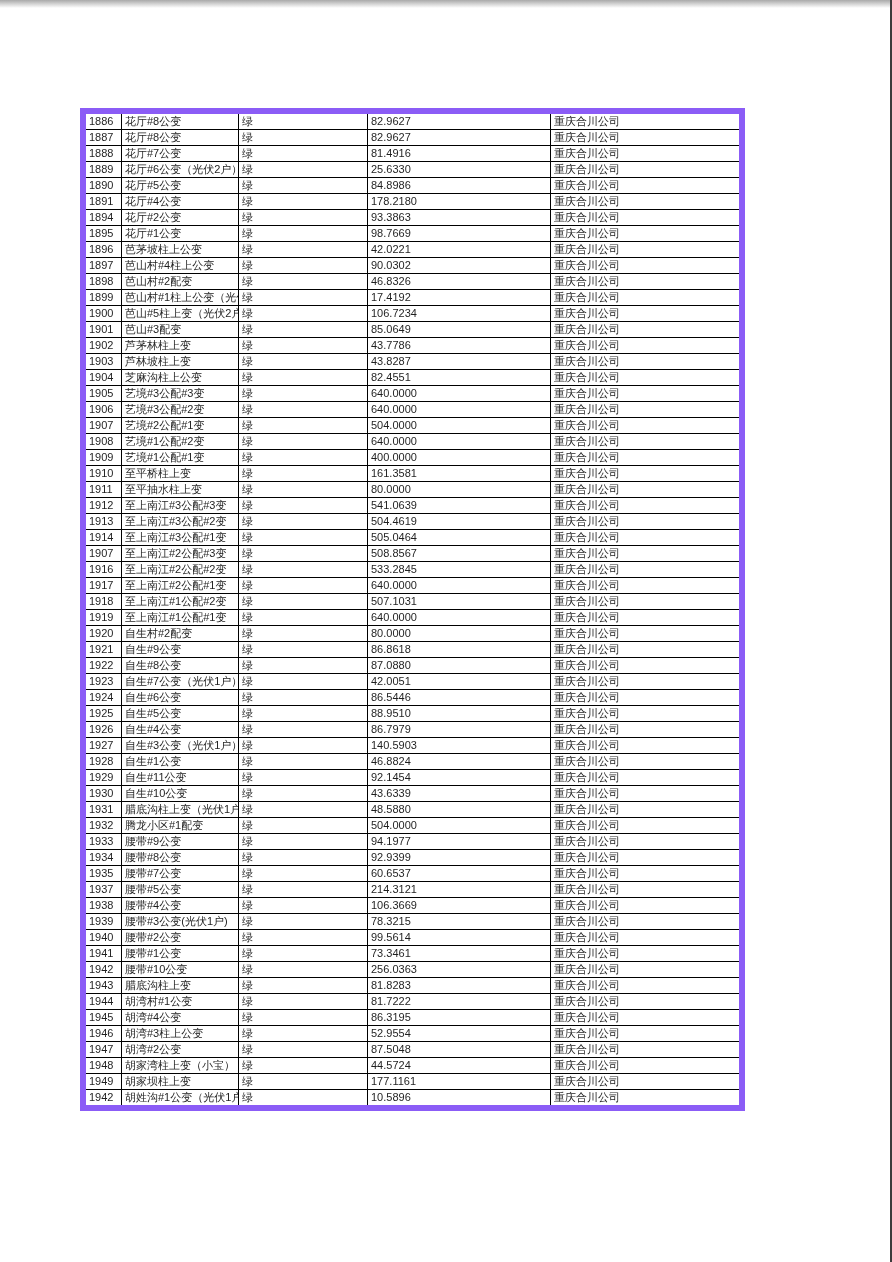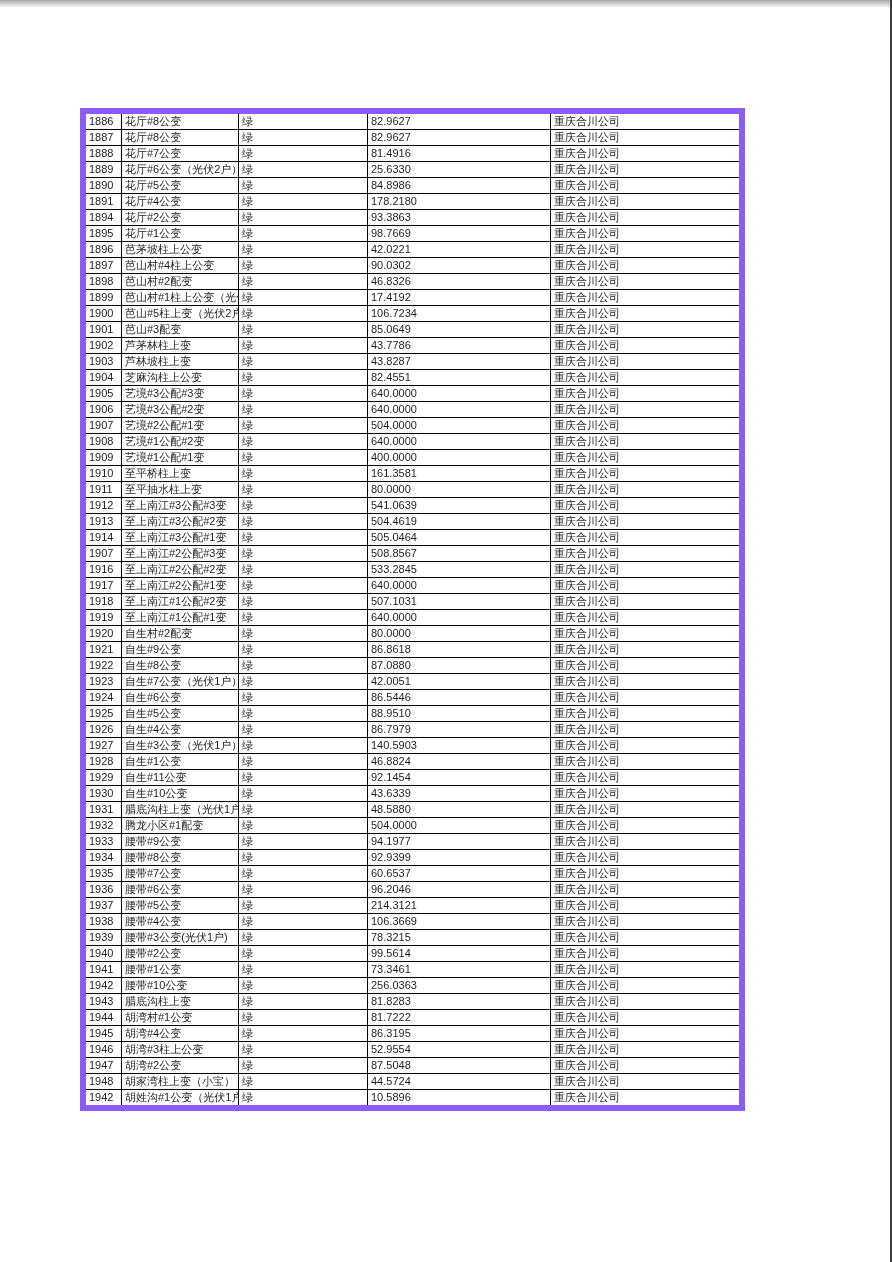--- a/index.html
+++ b/index.html
@@ -440,27 +440,20 @@
   </tr>
 
   <tr>
     <td class="c-serial">1935</td>
     <td class="c-name">腰带#7公变</td>
     <td class="c-status">绿</td>
     <td class="c-value">60.6537</td>
     <td class="c-company">重庆合川公司</td>
   </tr>
 
-  <tr>
-    <td class="c-serial">1936</td>
-    <td class="c-name">腰带#6公变</td>
-    <td class="c-status">绿</td>
-    <td class="c-value">96.2046</td>
-    <td class="c-company">重庆合川公司</td>
-  </tr>
 
   <tr>
     <td class="c-serial">1937</td>
     <td class="c-name">腰带#5公变</td>
     <td class="c-status">绿</td>
     <td class="c-value">214.3121</td>
     <td class="c-company">重庆合川公司</td>
   </tr>
 
   <tr>
@@ -544,20 +537,27 @@
   </tr>
 
   <tr>
     <td class="c-serial">1948</td>
     <td class="c-name">胡家湾柱上变（小宝）</td>
     <td class="c-status">绿</td>
     <td class="c-value">44.5724</td>
     <td class="c-company">重庆合川公司</td>
   </tr>
 
+  <tr>
+    <td class="c-serial">1949</td>
+    <td class="c-name">胡家坝柱上变</td>
+    <td class="c-status">绿</td>
+    <td class="c-value">177.1161</td>
+    <td class="c-company">重庆合川公司</td>
+  </tr>
 
   <tr>
     <td class="c-serial">1942</td>
     <td class="c-name">胡姓沟#1公变（光伏1户）</td>
     <td class="c-status">绿</td>
     <td class="c-value">10.5896</td>
     <td class="c-company">重庆合川公司</td>
   </tr>
 </tbody>
 </table>

